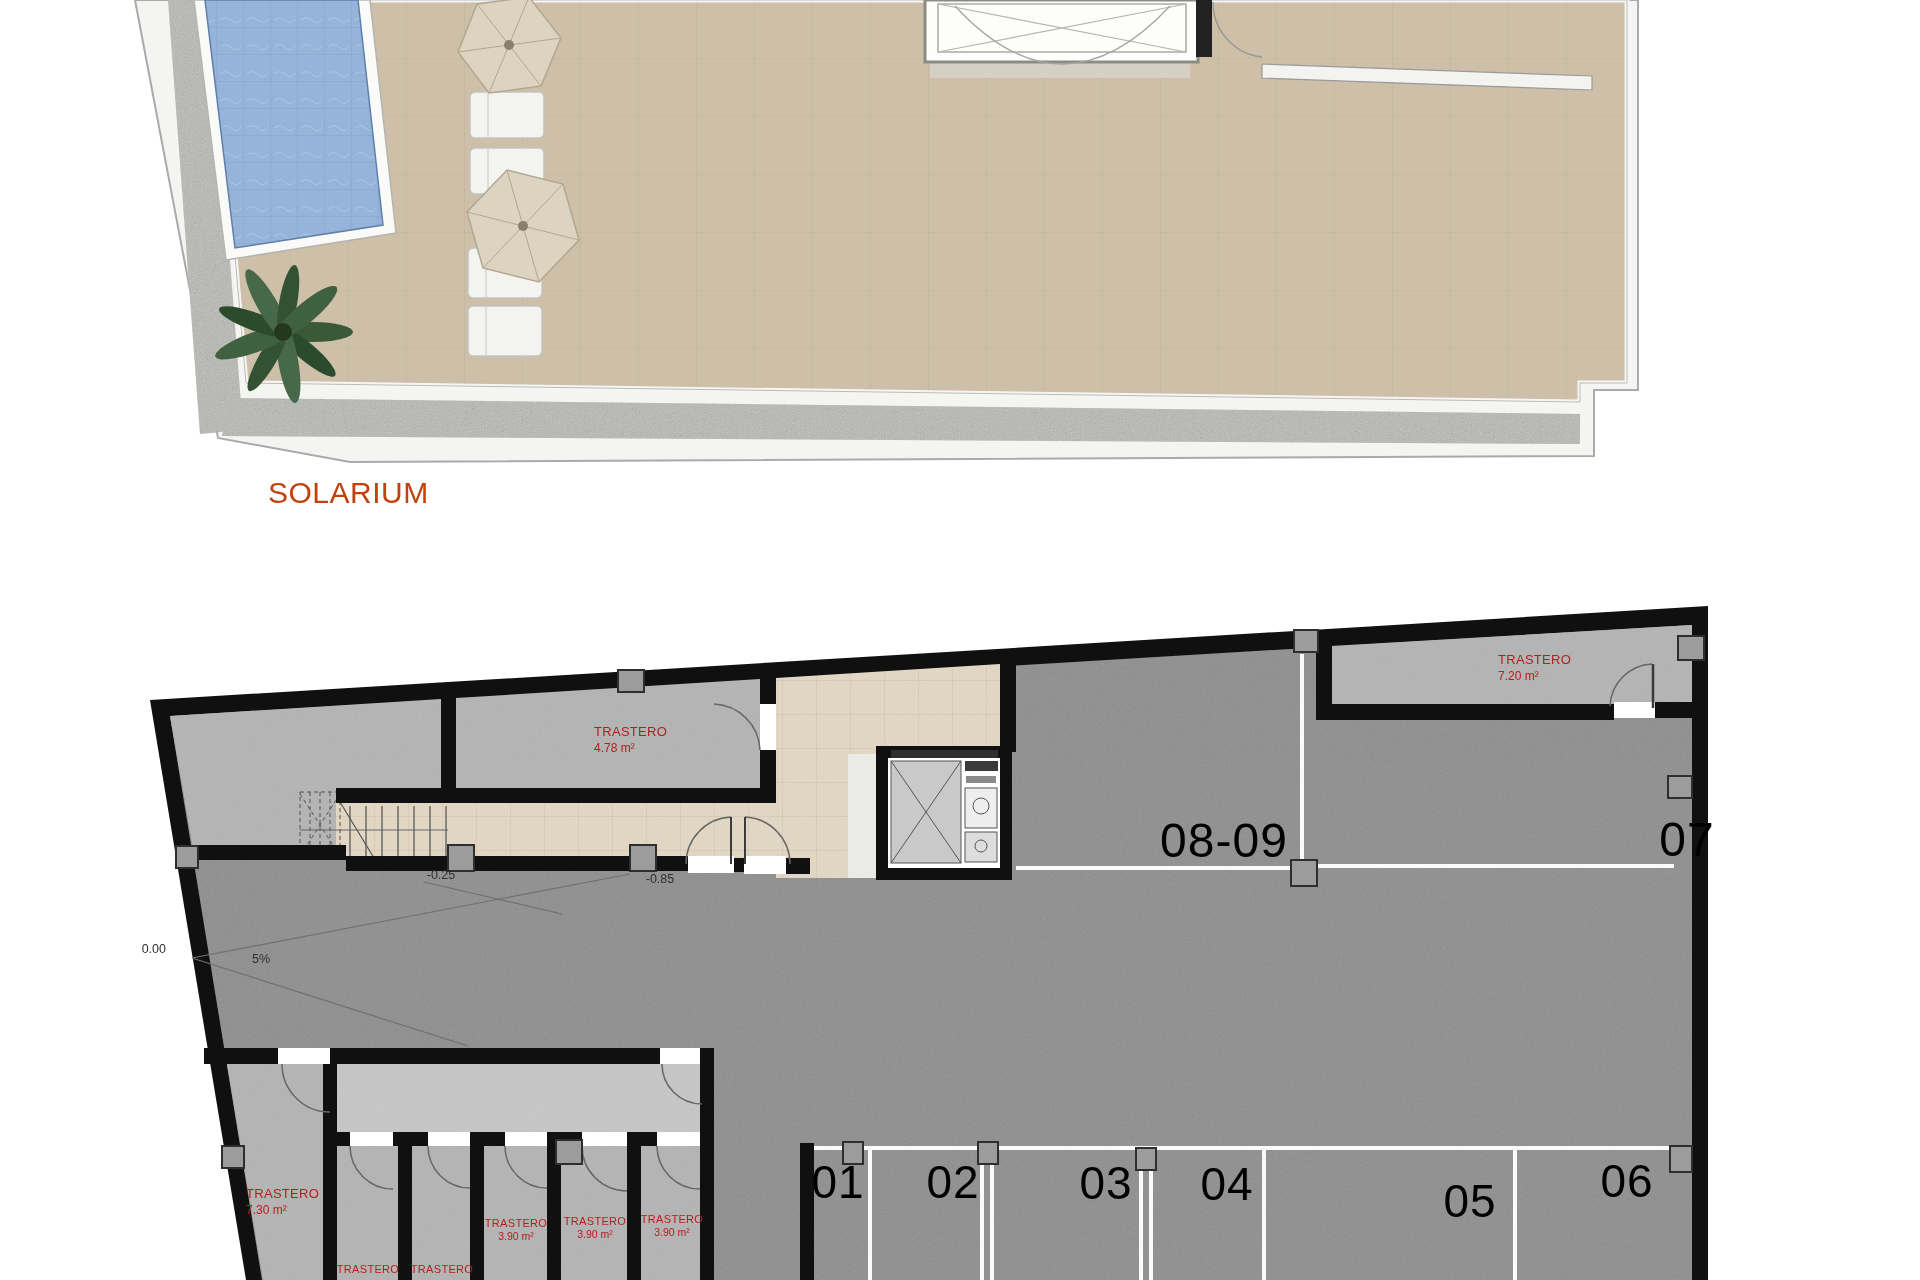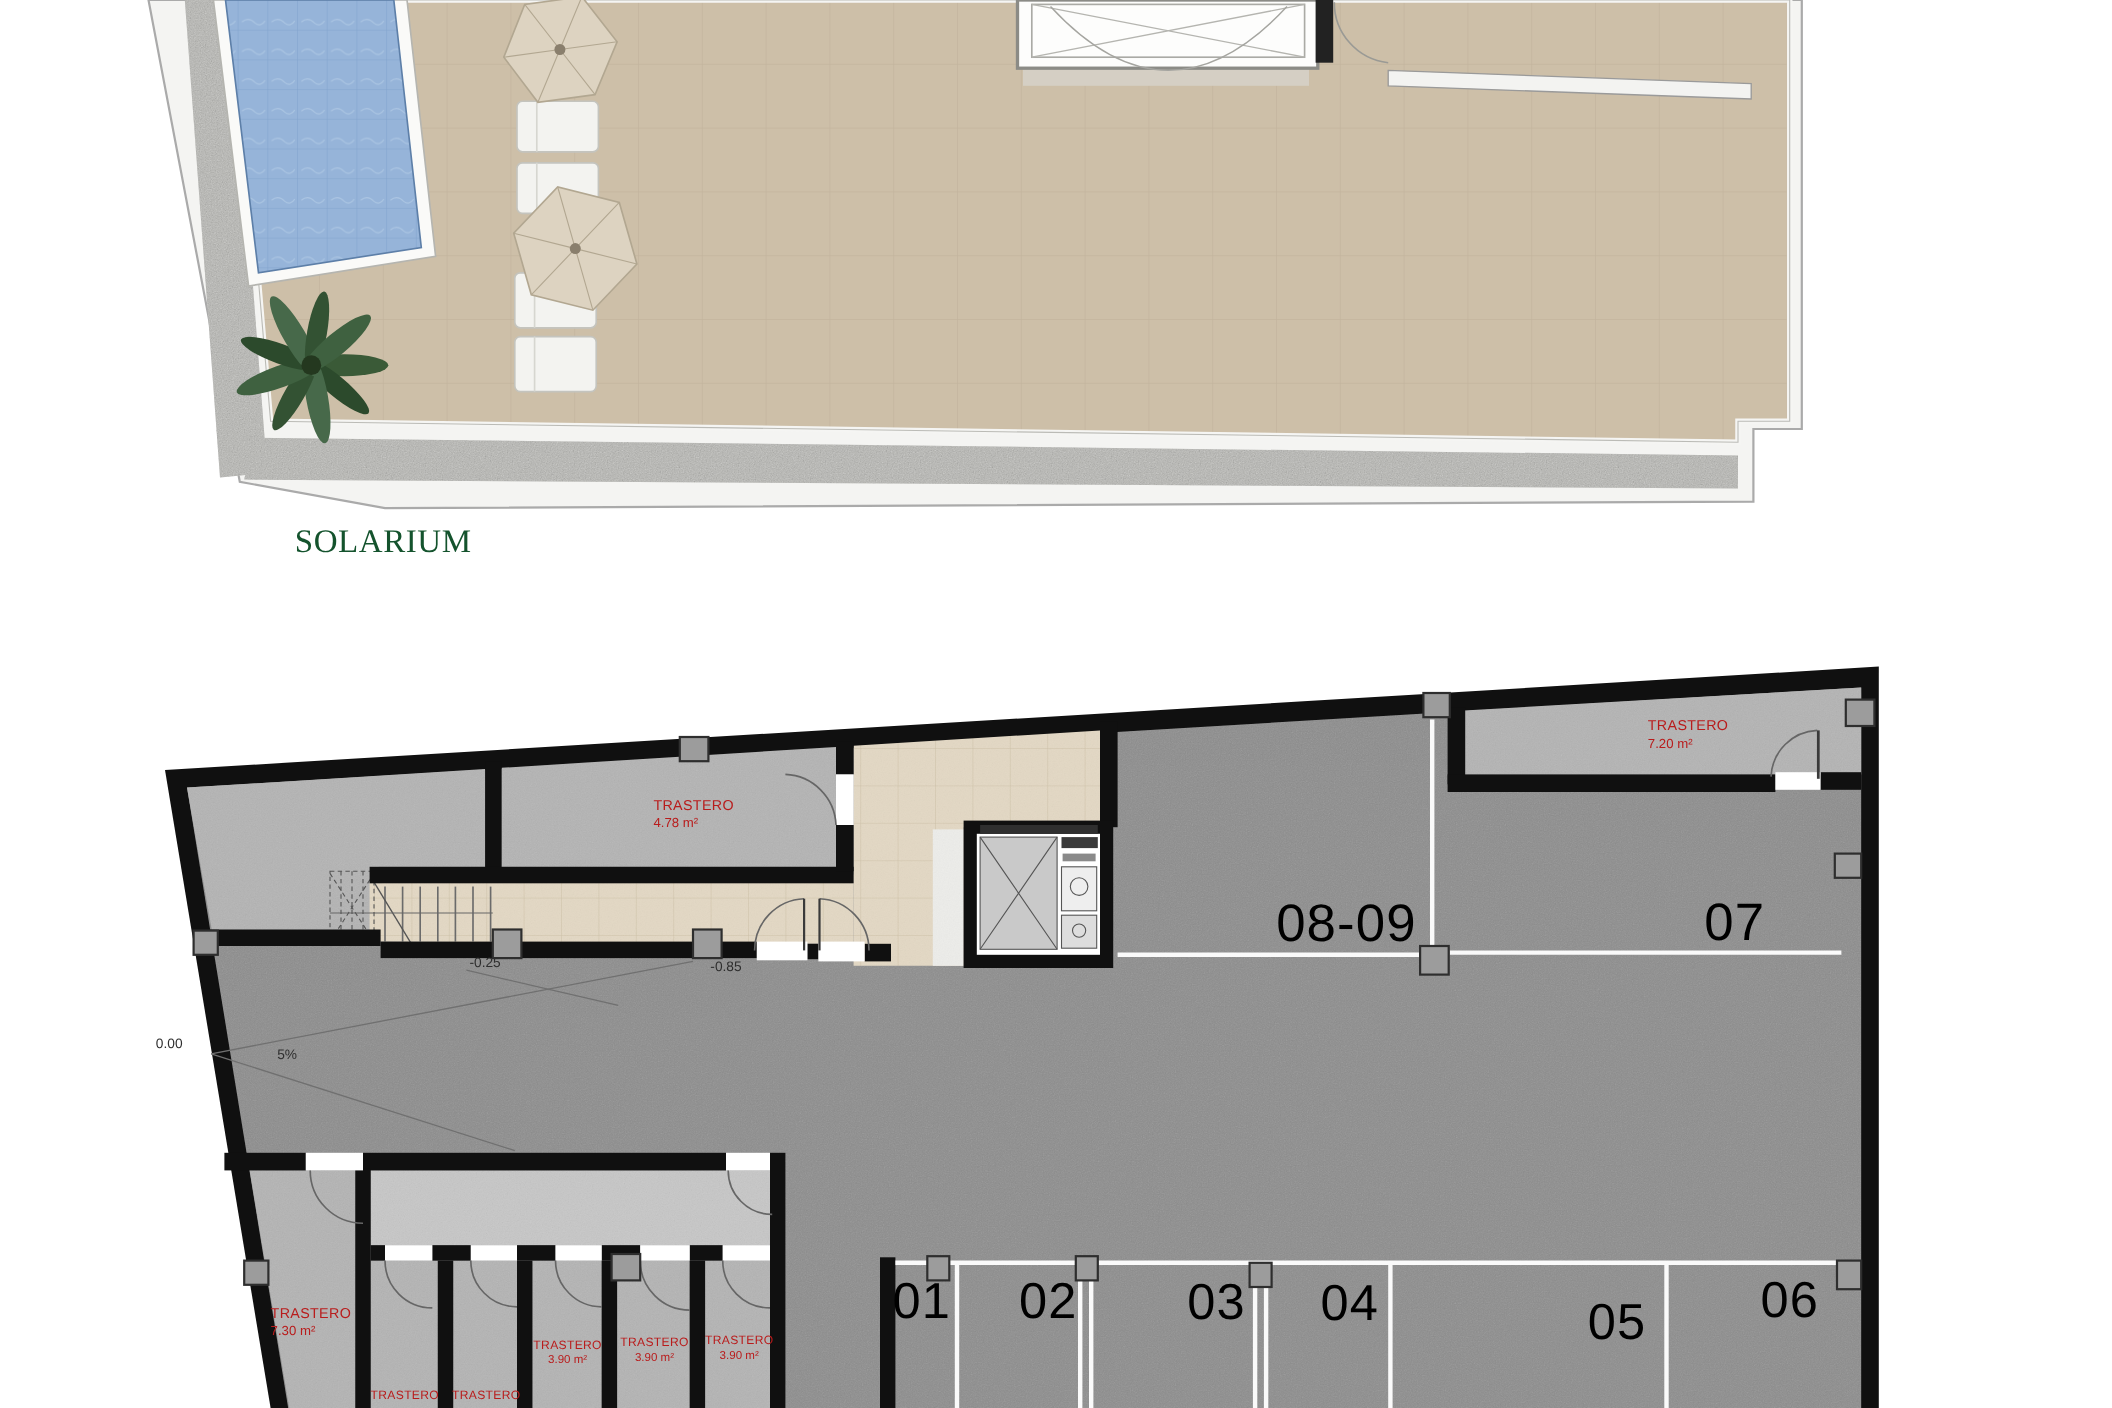--- a/index.html
+++ b/index.html
@@ -11,21 +11,21 @@
   .lbl .ar{font-size:12px;display:block;}
   .lbl.centered{transform:translateX(-50%);text-align:center;}
   .lbl-sm .nm{font-size:11px;}
   .lbl-sm .ar{font-size:10.5px;}
   .pnum{position:absolute;transform:translate(-50%,-50%);color:#000000;
         font-size:46px;font-weight:400;letter-spacing:1px;}
   .pnum.big{font-size:48px;}
   .lvl{position:absolute;font-size:12.5px;color:#2e2e2e;}
   .lvl.centered{transform:translateX(-50%);}
   #solarium-label{position:absolute;left:268px;top:476px;font-size:30px;font-weight:500;
-        letter-spacing:.5px;color:#14532d;font-family:Liberation Serif, serif;}
+        letter-spacing:.5px;color:#c2410c;}
 </style>
 </head>
 <body>
 
 <div id="stage">
 
 <svg id="plan-svg" width="1920" height="1280" viewBox="0 0 1920 1280">
   <defs>
     <filter id="grainF" x="-5%" y="-5%" width="110%" height="110%">
       <feTurbulence type="fractalNoise" baseFrequency="0.9" numOctaves="2" stitchTiles="stitch"></feTurbulence>
@@ -336,20 +336,20 @@
   <span class="nm">TRASTERO</span>
 </div>
 
 <div class="pnum" style="left:838px;top:1182px;">01</div>
 <div class="pnum" style="left:953px;top:1182px;">02</div>
 <div class="pnum" style="left:1106px;top:1183px;">03</div>
 <div class="pnum" style="left:1227px;top:1184px;">04</div>
 <div class="pnum" style="left:1470px;top:1201px;">05</div>
 <div class="pnum" style="left:1627px;top:1181px;">06</div>
 <div class="pnum big" style="left:1224px;top:840px;">08-09</div>
-<div class="pnum big" style="left:1577px;top:839px;">07</div>
+<div class="pnum big" style="left:1687px;top:839px;">07</div>
 
 <div class="lvl" style="left:118px;top:942px;width:48px;text-align:right;">0.00</div>
 <div class="lvl" style="left:252px;top:952px;">5%</div>
 <div class="lvl centered" style="left:420px;top:868px;margin-left:21px;">-0.25</div>
 <div class="lvl centered" style="left:660px;top:872px;">-0.85</div>
 
 </div>
 
 </body></html>

